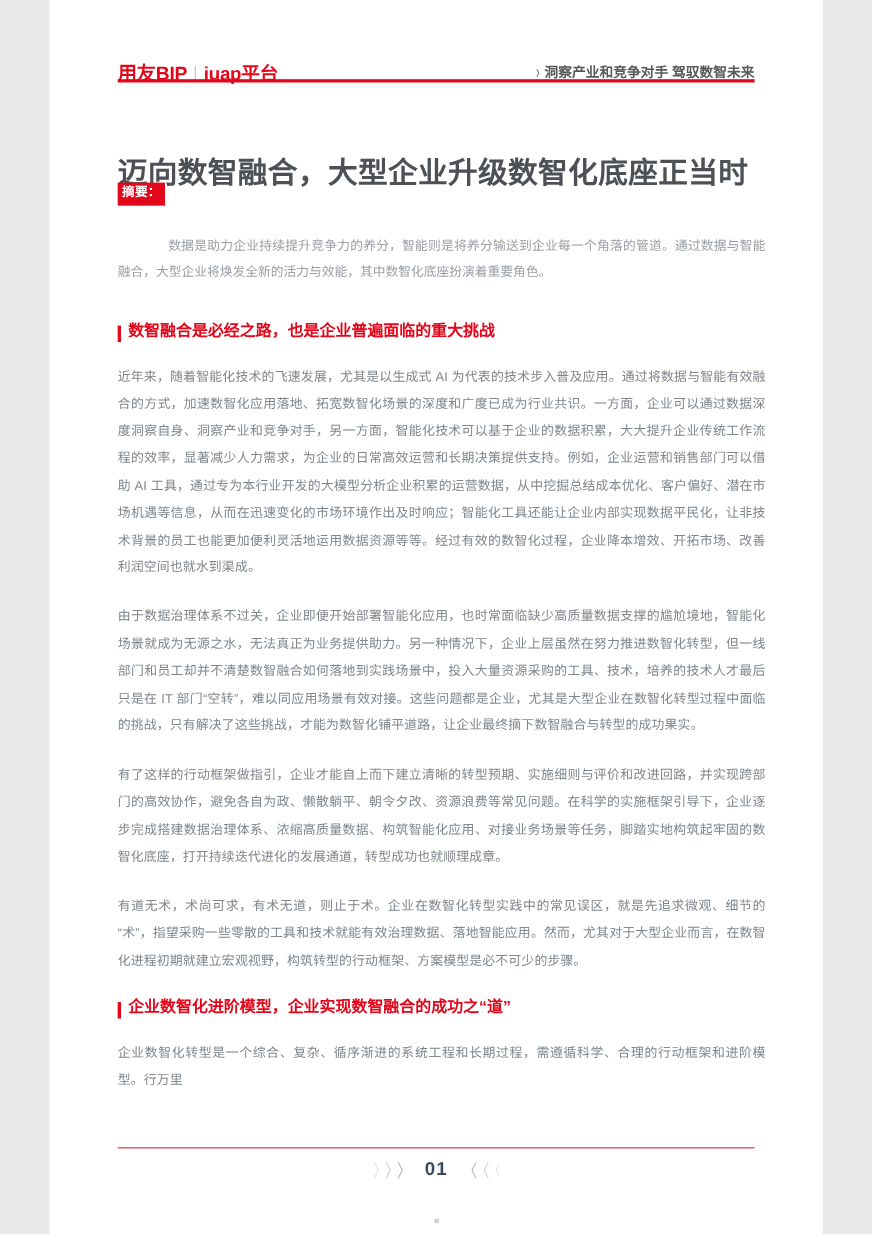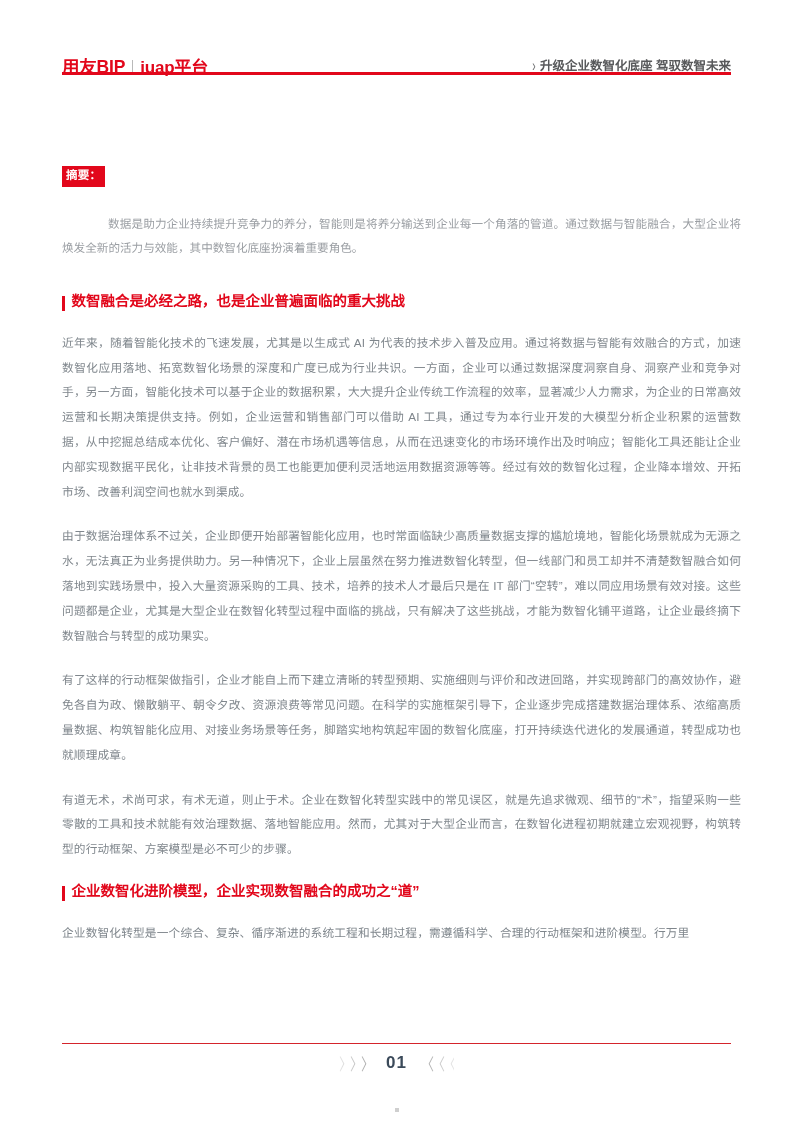--- a/index.html
+++ b/index.html
@@ -6,21 +6,21 @@
   html, body {
     margin: 0;
     padding: 0;
     background: #e9e9e9;
   }
   body {
     font-family: "Liberation Sans", "DejaVu Sans", sans-serif;
   }
   .page {
     position: relative;
-    width: 793px;
+    width: 703px;
     height: 1122px;
     margin: 0 auto;
     background: #ffffff;
     box-sizing: border-box;
     overflow: hidden;
   }
 
   
   .header {
     position: absolute;
@@ -226,25 +226,26 @@
 <div class="page">
 
   <div class="header">
     <div class="brand">
       <span class="brand-main">用友BIP</span>
       <span class="brand-sep"></span>
       <span class="brand-sub">iuap平台</span>
     </div>
     <div class="header-tagline">
       <span class="header-chevron">›</span>
-      <span>升级企业数智化底座 驾驭数智未来</span>
+      <span>洞察产业和竞争对手 驾驭数智未来</span>
     </div>
   </div>
   <div class="header-rule"></div>
 
+  <h1 class="doc-title">迈向数智融合，大型企业升级数智化底座正当时</h1>
 
   <div class="abstract">
     <div class="abstract-badge">摘要：</div>
     <div class="abstract-body">数据是助力企业持续提升竞争力的养分，智能则是将养分输送到企业每一个角落的管道。通过数据与智能融合，大型企业将焕发全新的活力与效能，其中数智化底座扮演着重要角色。</div>
   </div>
 
   <div class="content">
 
     <h2 class="section-heading">
       <span class="section-heading-bar"></span>

